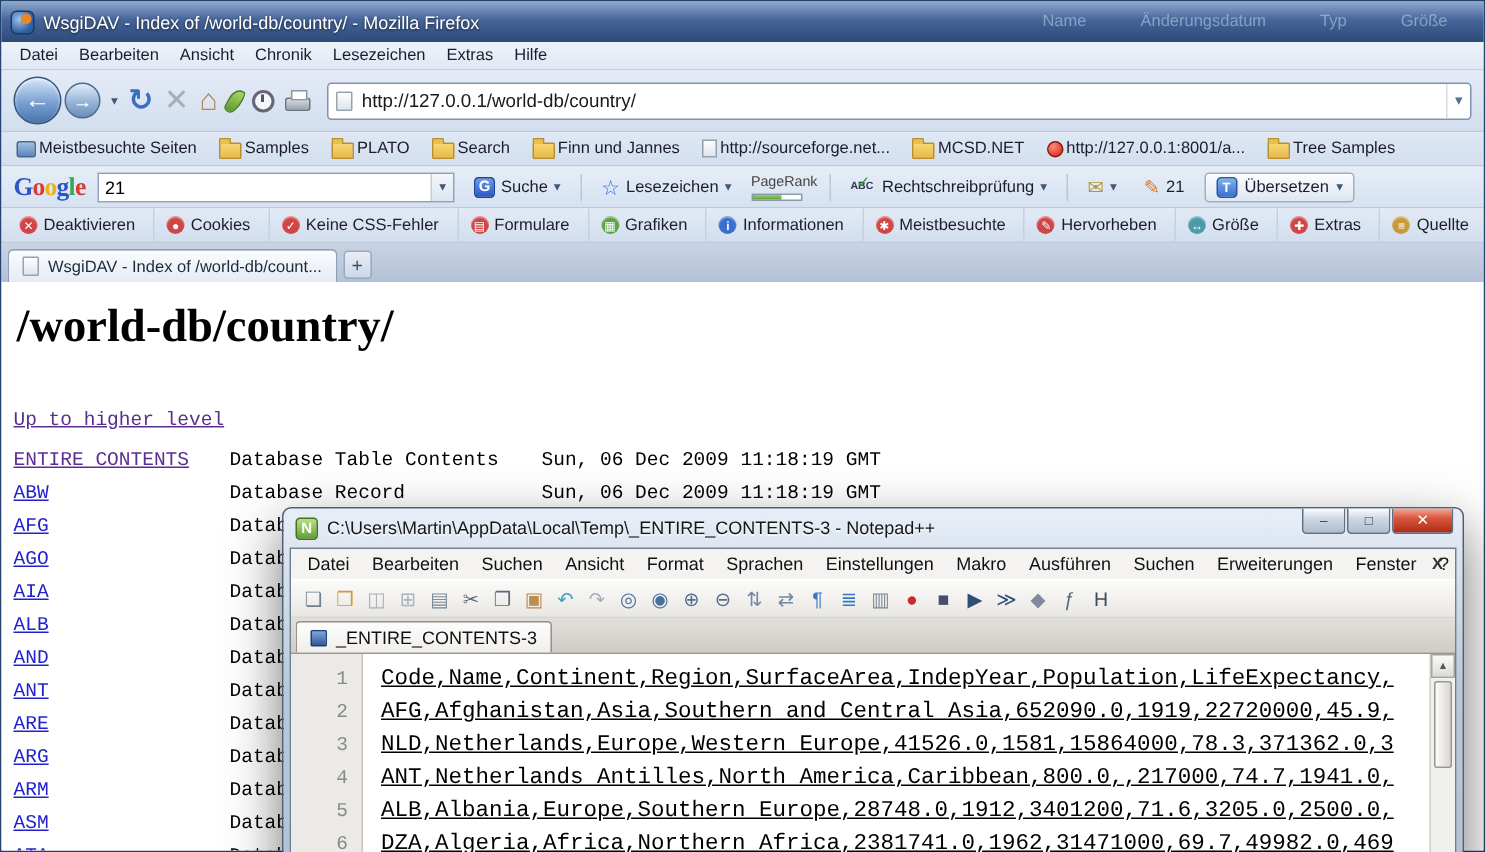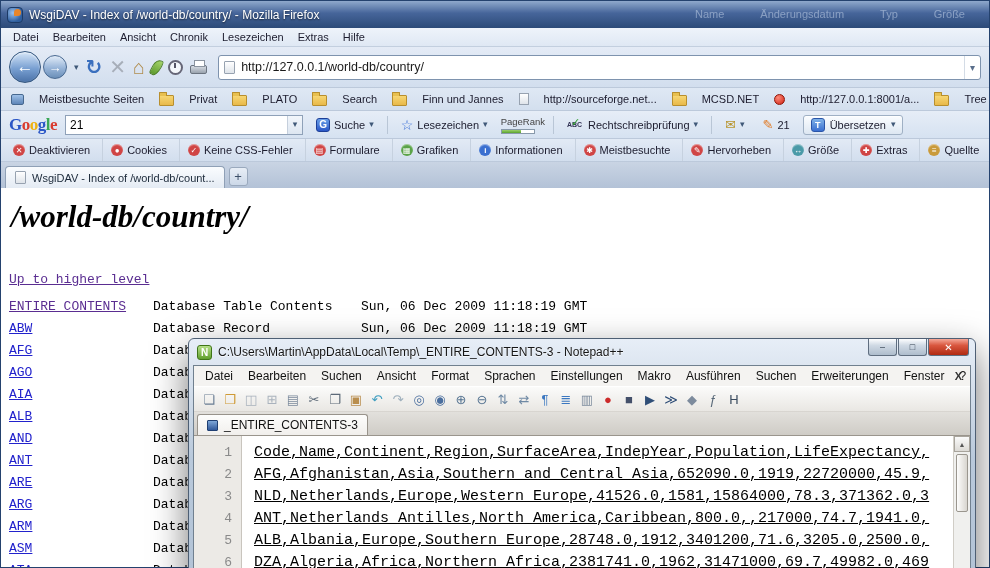--- a/index.html
+++ b/index.html
@@ -30,21 +30,21 @@
   .icon-clock { width: 15px; height: 15px; border-radius: 50%; border: 2px solid #667; position: relative; background: #f4f7fb; flex: none; }
   .icon-clock::after { content: ""; position: absolute; left: 4px; top: 1px; width: 2px; height: 5px; background: #556; }
   .icon-printer { width: 17px; height: 9px; background: linear-gradient(#d8dde4, #9aa3ae); border: 1px solid #6b7480; border-radius: 2px; position: relative; margin-top: 5px; flex: none; }
   .icon-printer::before { content: ""; position: absolute; left: 3px; top: -6px; width: 9px; height: 5px; background: #fff; border: 1px solid #8b94a0; }
   .urlbar { flex: 1; height: 25px; background: #fff; border: 1px solid #7e93ae; border-radius: 3px; display: flex; align-items: center; padding: 0 0 0 5px; gap: 6px; margin-left: 4px; }
   .icon-page { width: 11px; height: 13px; background: linear-gradient(#fff, #dfe4ea); border: 1px solid #97a2b0; border-radius: 1px; flex: none; }
   .url-input { flex: 1; border: none; outline: none; font-size: 12.5px; color: #1a1a1a; background: transparent; font-family: inherit; }
   .url-caret { color: #5a6f8c; font-size: 10px; padding: 0 5px; border-left: 1px solid #d4dce6; height: 100%; display: flex; align-items: center; }
 
   .ff-bookmarks { height: 23px; background: linear-gradient(#dfe8f4, #d3dfee); display: flex; align-items: center; gap: 15px; padding: 0 10px; border-bottom: 1px solid #bcc9db; font-size: 11px; color: #1c1c2e; flex: none; }
-  .bm-item { display: flex; align-items: center; gap: 15px; white-space: nowrap; }
+  .bm-item { display: flex; align-items: center; gap: 2px; white-space: nowrap; }
   .bm-icon { flex: none; }
   .bm-icon.folder { width: 15px; height: 11px; background: linear-gradient(#f7d672, #e8b94a); border: 1px solid #b88f2e; border-radius: 1px; position: relative; margin-top: 2px; }
   .bm-icon.folder::before { content: ""; position: absolute; top: -4px; left: -1px; width: 6px; height: 3px; background: #e8c050; border: 1px solid #b88f2e; border-bottom: none; border-radius: 1px 1px 0 0; }
   .bm-icon.page { width: 10px; height: 12px; background: linear-gradient(#fff, #dfe4ea); border: 1px solid #97a2b0; }
   .bm-icon.stack { width: 13px; height: 11px; background: linear-gradient(#9ec0e8, #5e86b8); border: 1px solid #46688f; border-radius: 2px; }
   .bm-icon.reddot { width: 11px; height: 11px; border-radius: 50%; background: radial-gradient(circle at 35% 30%, #ff8a7a, #cf2212); border: 1px solid #8e1608; }
 
   .ff-google { height: 28px; background: linear-gradient(#e6edf7, #d6e2f1); display: flex; align-items: center; gap: 8px; padding: 0 8px; border-bottom: 1px solid #bcc9db; font-size: 11px; color: #1c1c2e; flex: none; }
   .g-logo { font-family: "Liberation Serif", "DejaVu Serif", serif; font-weight: bold; font-size: 17px; display: flex; letter-spacing: -.5px; }
   .g-search { width: 238px; height: 20px; background: #fff; border: 1px solid #8fa1b8; display: flex; align-items: center; }
@@ -67,21 +67,21 @@
 
   .ff-webdev { height: 23px; background: linear-gradient(#e2eaf5, #d2deee); display: flex; align-items: center; padding: 0 4px; border-bottom: 1px solid #bcc9db; font-size: 11px; color: #1c1c2e; flex: none; }
   .wd-item { display: flex; align-items: center; gap: 4px; padding: 0 8px; border-right: 1px solid #c6d1df; height: 100%; white-space: nowrap; }
   .wd-icon { width: 12px; height: 12px; border-radius: 50%; color: #fff; font-size: 8px; font-weight: bold; display: flex; align-items: center; justify-content: center; box-shadow: inset 0 1px 1px rgba(255,255,255,.5); flex: none; }
 
   .ff-tabs { height: 26px; background: linear-gradient(#c9d4e4, #b3c2d7); display: flex; align-items: flex-end; padding: 0 4px; gap: 4px; flex: none; }
   .tab { height: 22px; display: flex; align-items: center; gap: 6px; background: linear-gradient(#fafcfe, #e4ebf4); border: 1px solid #8fa0b6; border-bottom: none; border-radius: 4px 4px 0 0; padding: 0 9px; font-size: 11px; color: #1c2a3a; min-width: 215px; }
   .newtab-btn { width: 19px; height: 19px; margin-bottom: 2px; border: 1px solid #9aa9bd; border-radius: 3px; background: linear-gradient(#e8eef6, #ccd8e8); display: flex; align-items: center; justify-content: center; font-size: 13px; color: #3c4f68; }
 
   .content { flex: 1; background: #fff; position: relative; overflow: hidden; font-family: "Liberation Mono", "DejaVu Sans Mono", monospace; }
-  .dir-heading { font-family: "Liberation Serif", "DejaVu Serif", serif; font-size: 31px; line-height: 42px; font-weight: bold; color: #000; margin: 8px 0 0 10px; font-style: italic; }
+  .dir-heading { font-family: "Liberation Serif", "DejaVu Serif", serif; font-size: 31px; line-height: 42px; font-weight: bold; color: #000; margin: 8px 0 0 10px; }
   .up-link { display: inline-block; margin: 34px 0 0 8px; font-size: 13px; color: var(--link_visited); text-decoration: underline; cursor: pointer; }
   .dir-rows { margin-top: 8px; }
   .dir-row { height: 22px; line-height: 22px; display: flex; font-size: 13px; white-space: pre; }
   .dir-code { width: 144px; margin-left: 8px; text-decoration: underline; color: var(--link_blue); cursor: pointer; flex: none; }
   .dir-code.visited { color: var(--link_visited); }
   .dir-type { width: 208px; color: #000; flex: none; }
   .dir-date { color: #000; }
 
   
   .npp { position: absolute; left: 188px; top: 338px; width: 788px; height: 400px; border-radius: 6px 6px 0 0; background: linear-gradient(#e7eef7, #b9c9db 30%, #a9bbcf); padding: 0 4px 4px 4px; box-shadow: 0 14px 36px rgba(0,0,0,.55); border: 1px solid #4e5f74; z-index: 20; }
@@ -160,21 +160,21 @@
 
     <div class="ff-bookmarks">
 
         <span class="bm-item">
           <span class="bm-icon stack"></span>
           <span>Meistbesuchte Seiten</span>
         </span>
 
         <span class="bm-item">
           <span class="bm-icon folder"></span>
-          <span>Privat</span>
+          <span>Samples</span>
         </span>
 
         <span class="bm-item">
           <span class="bm-icon folder"></span>
           <span>PLATO</span>
         </span>
 
         <span class="bm-item">
           <span class="bm-icon folder"></span>
           <span>Search</span>

